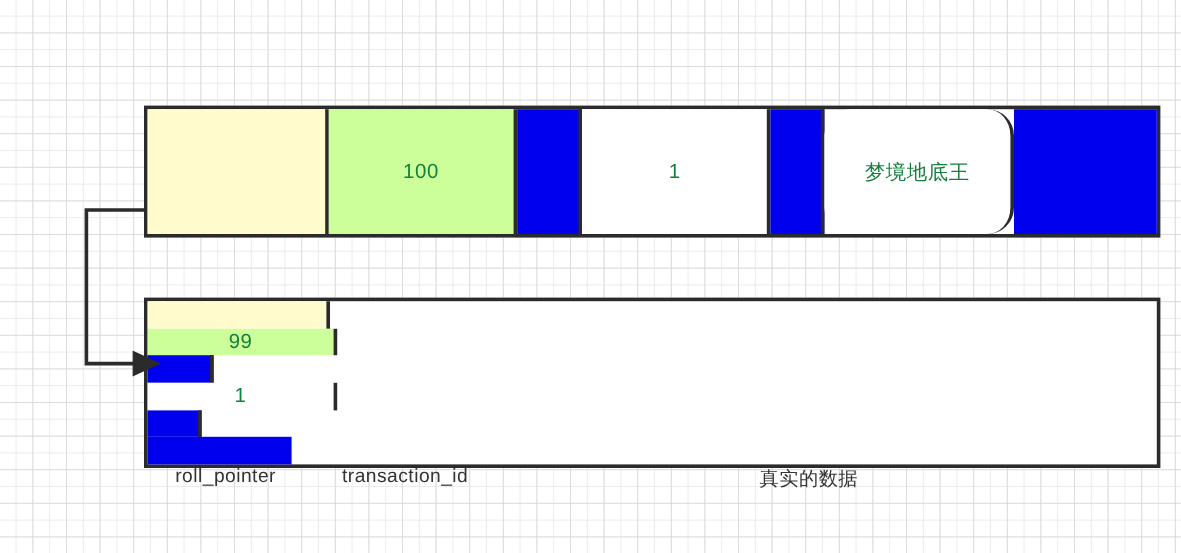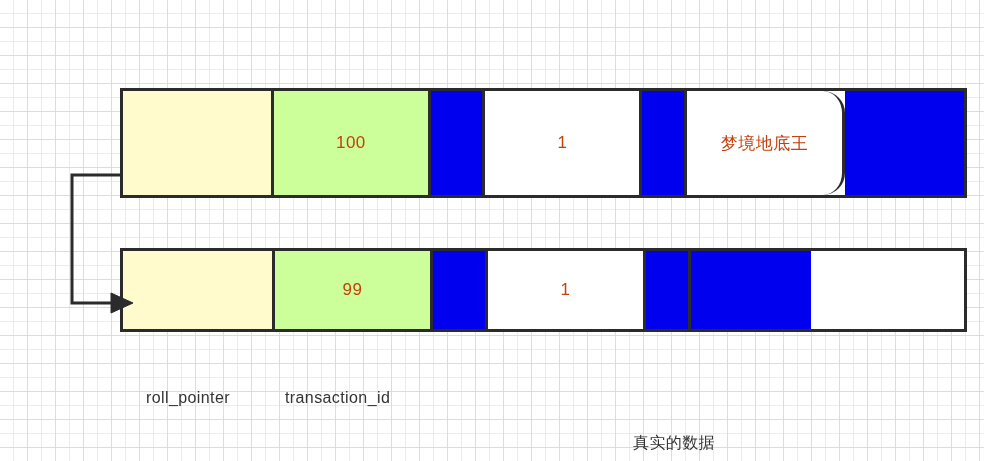--- a/index.html
+++ b/index.html
@@ -36,31 +36,31 @@
 
   
   .record-row {
     position: absolute;
     display: flex;
     box-sizing: border-box;
     border: 3px solid #2b2b2b;
     background: #ffffff;
   }
   #row-new  { left: 120px; top: 88px;  width: 847px; height: 110px; }
-  #row-old  { left: 120px; top: 248px; width: 847px; height: 84px; }
+  #row-old  { left: 120px; top: 248px; width: 847px; height: 142px; flex-direction: column; }
 
   .cell {
     box-sizing: border-box;
     display: flex;
     align-items: center;
     justify-content: center;
     height: 100%;
     border-right: 3px solid #2b2b2b;
     font-size: 17px;
-    color: #c2410c;
+    color: #15803d;
     letter-spacing: 0.5px;
     white-space: nowrap;
     overflow: hidden;
   }
   .cell:last-child { border-right: none; }
 
   .cell-roll   { background: #fffbcc; }
   .cell-trx    { background: #ccff99; }
   .cell-blue   { background: #0000ee; }
   .cell-white  { background: #ffffff; }
@@ -87,21 +87,21 @@
   
   .caption {
     position: absolute;
     font-size: 16px;
     color: #333333;
     white-space: nowrap;
     letter-spacing: 0.4px;
   }
   #caption-roll  { left: 146px; top: 389px; }
   #caption-trx   { left: 285px; top: 389px; }
-  #caption-data  { left: 633px; top: 389px; margin-top: 44px; }
+  #caption-data  { left: 633px; top: 389px; }
 </style>
 </head>
 <body>
 
 <div id="canvas">
 
   <div class="record-row" id="row-new">
     <div class="cell cell-roll  w-roll"></div>
     <div class="cell cell-trx   w-trx">100</div>
     <div class="cell cell-blue  w-blue-1"></div>

